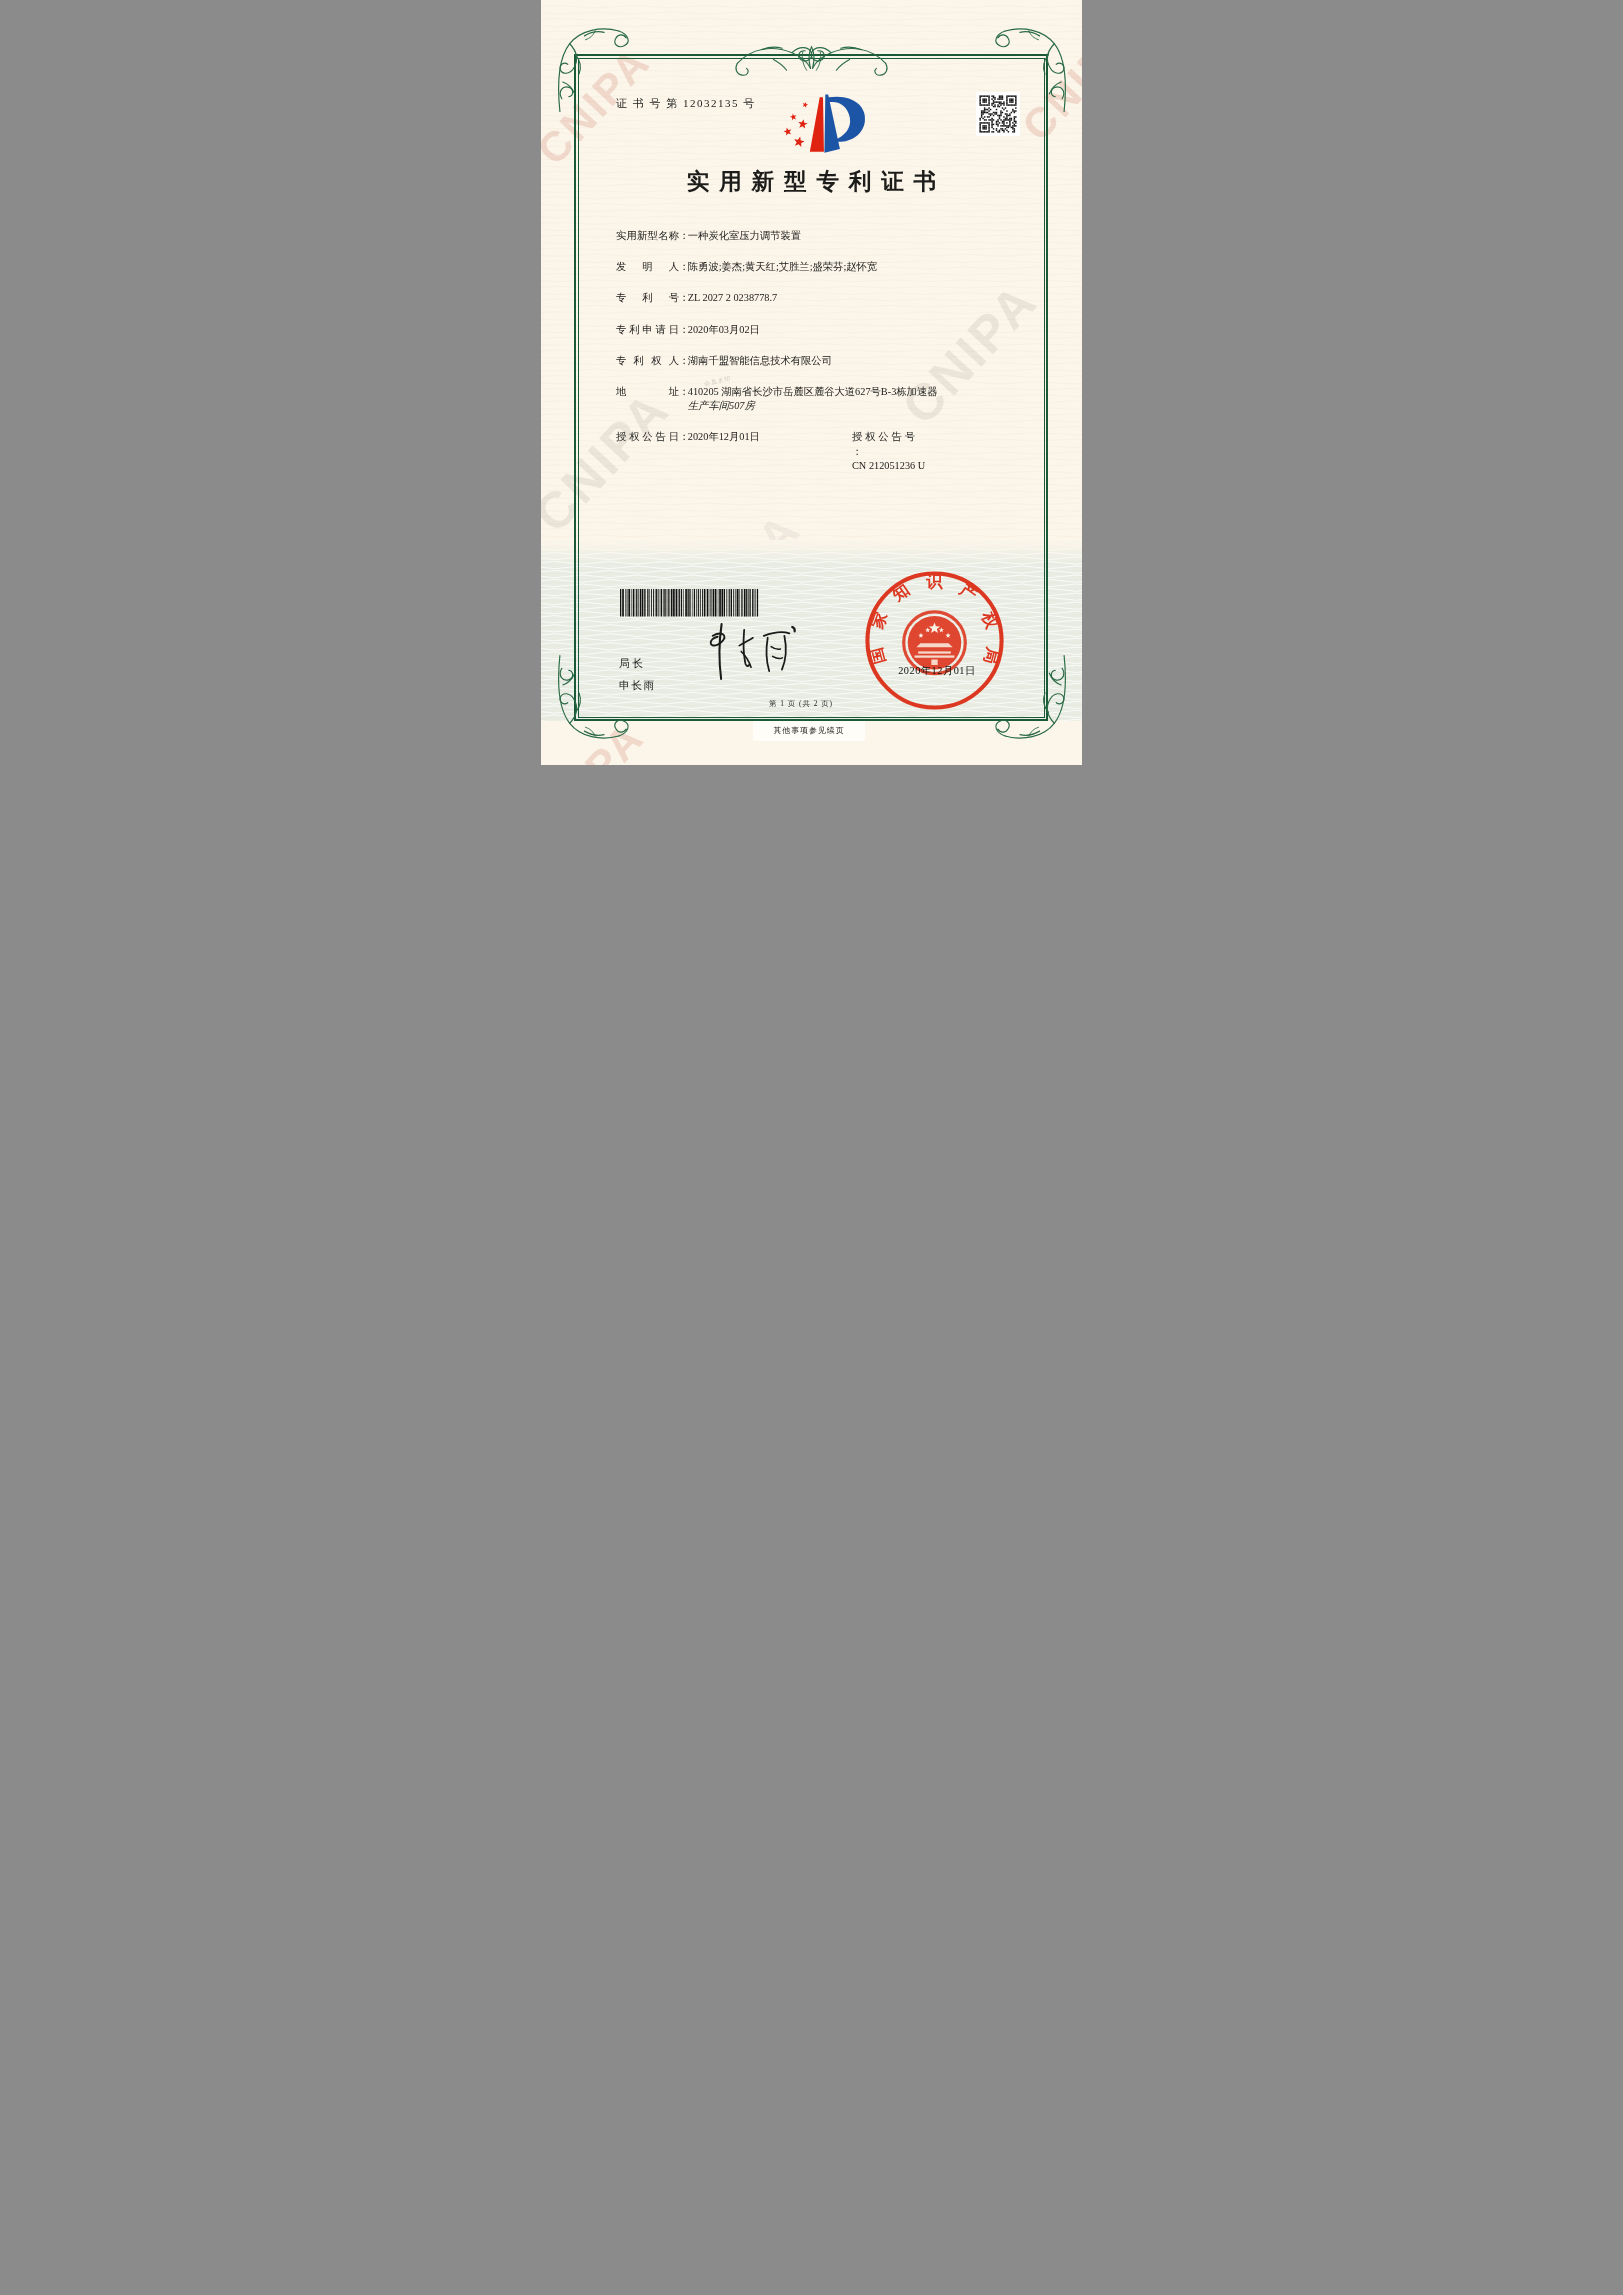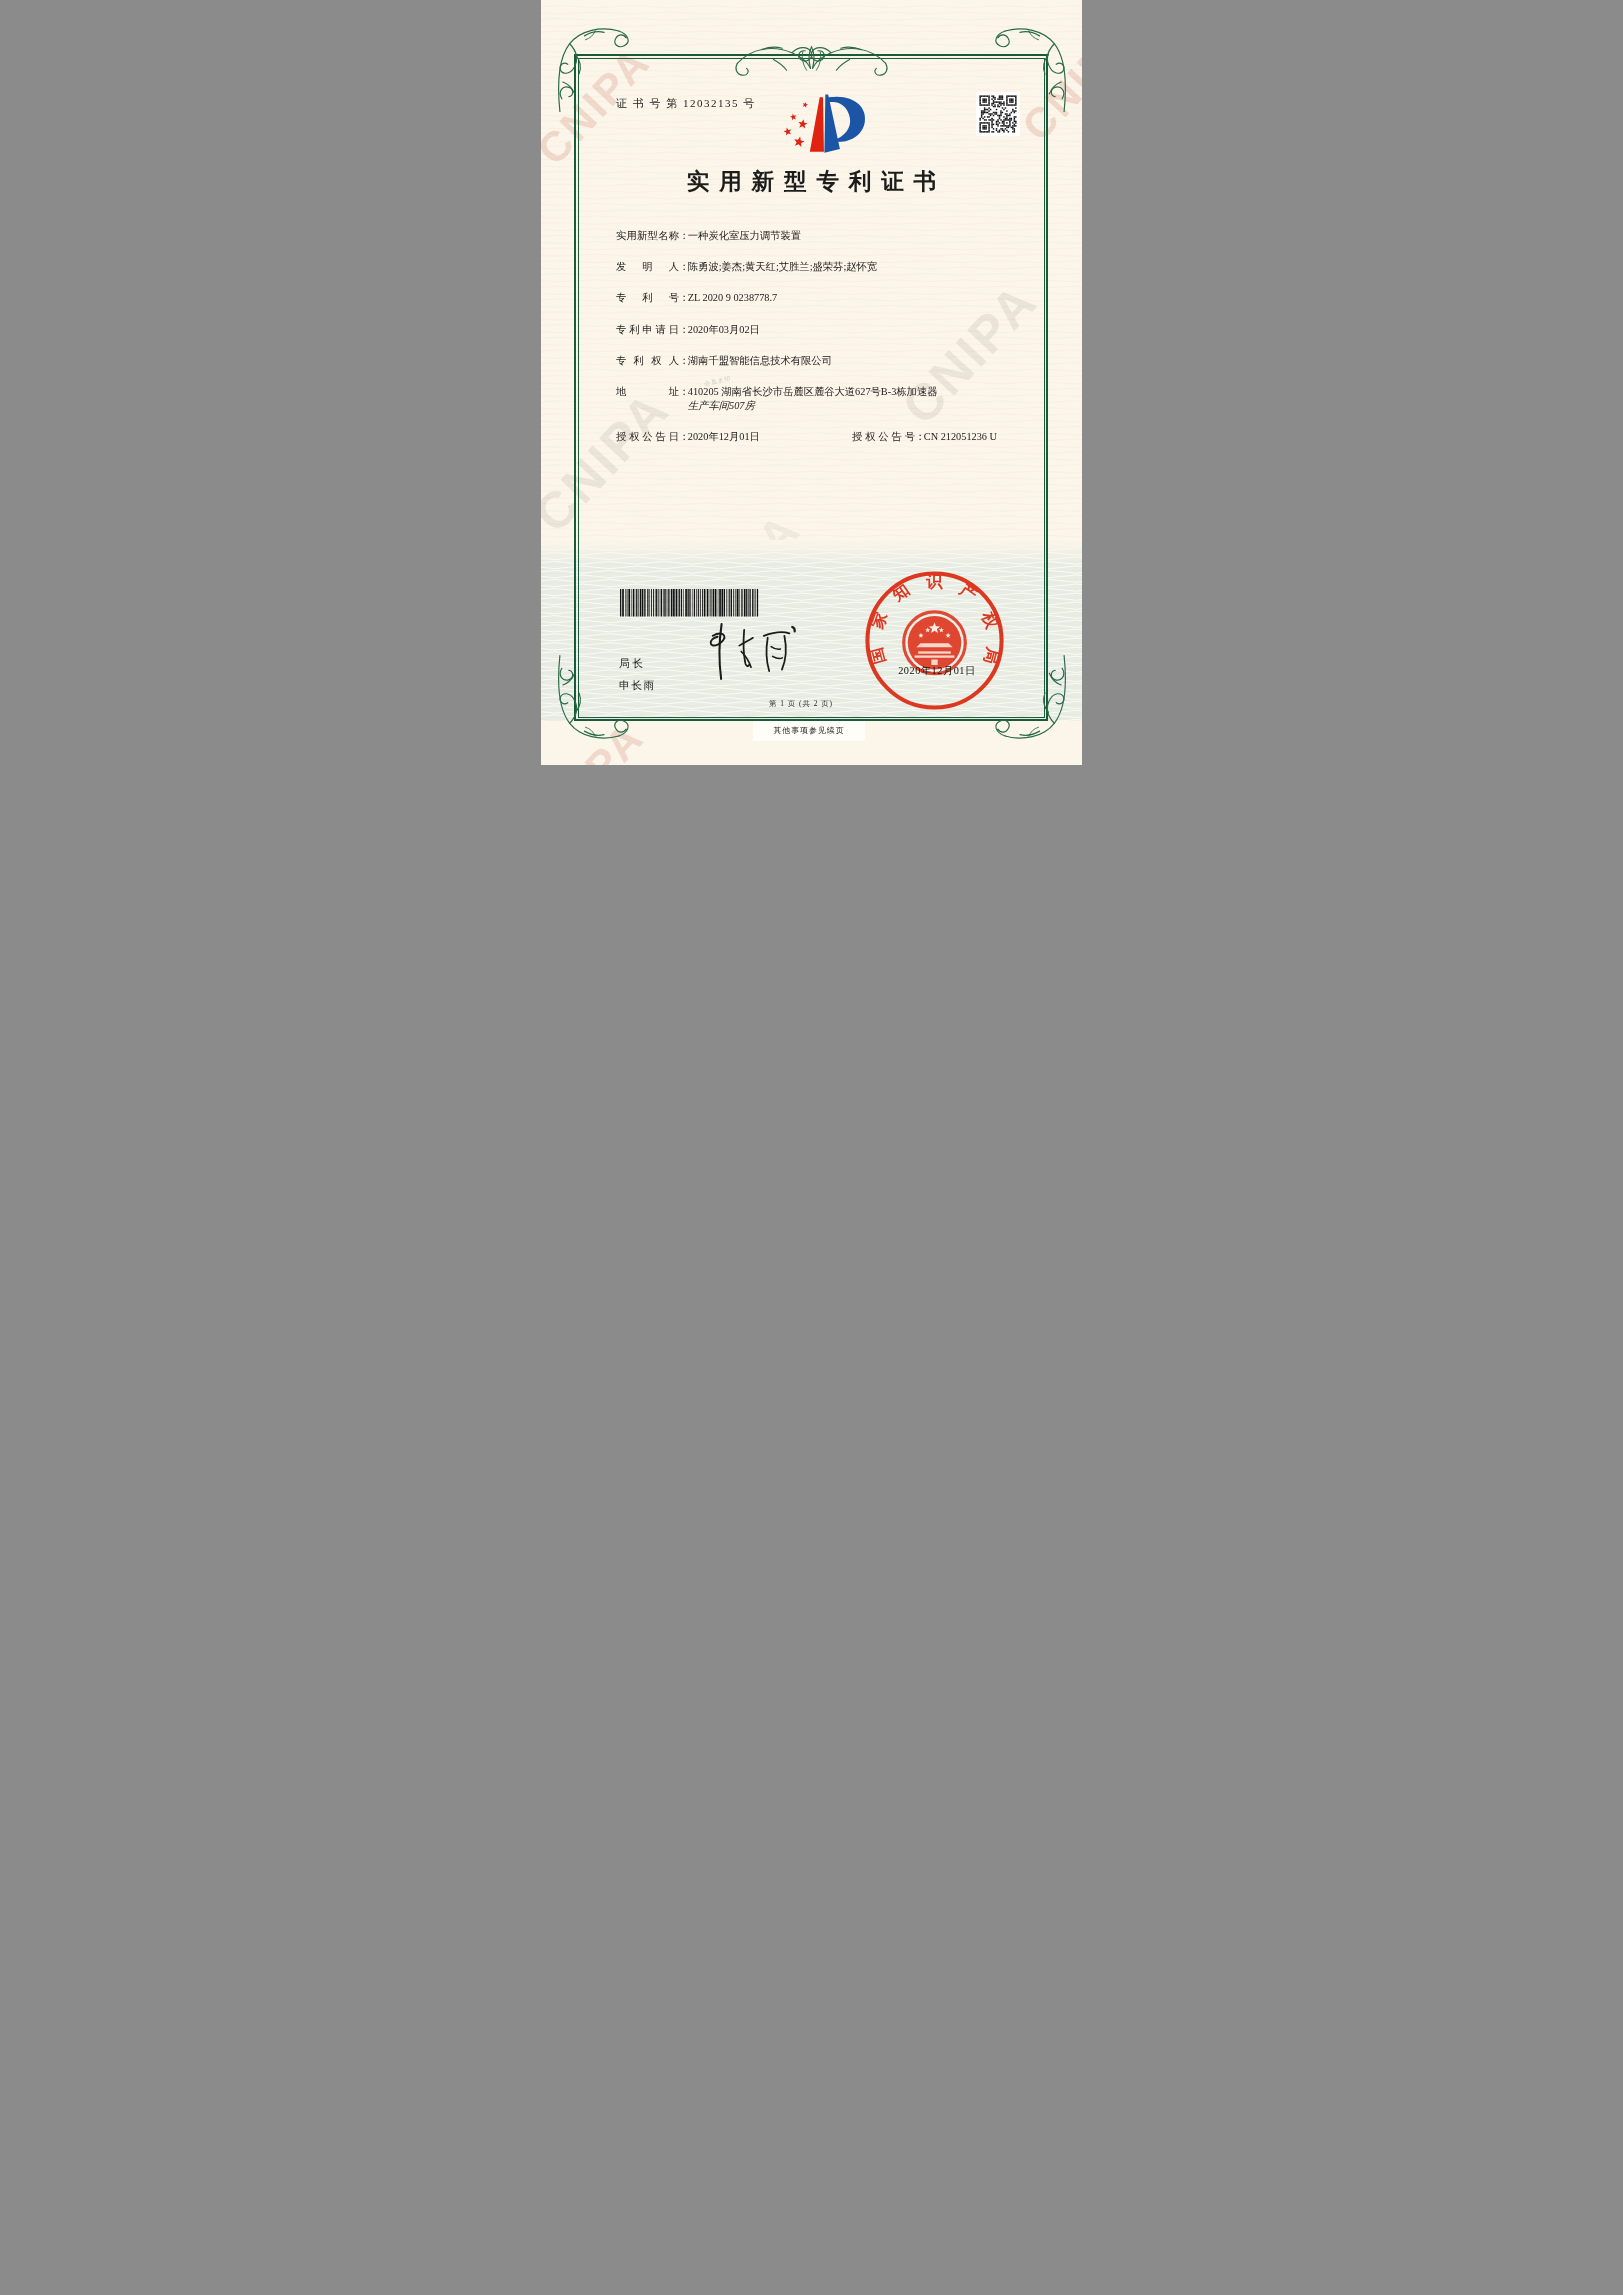--- a/index.html
+++ b/index.html
@@ -26,21 +26,21 @@
   .title{position:absolute; left:0; top:166px; width:100%; text-align:center;
       font-size:22.6px; font-weight:600; letter-spacing:9.8px; text-indent:9.8px;}
   
   .fields{position:absolute; left:75px; top:229px; width:407px; font-size:10.3px;}
   .frow{margin-bottom:17px; line-height:14.2px; display:flex;}
   .flabel{display:inline-block; width:63px; text-align:justify; text-align-last:justify; flex:none;}
   .fcolon{flex:none; width:8.8px;}
   .fval{white-space:nowrap;}
   .grant-row{margin-top:6.9px;}
   .grant-group1{display:flex; width:236px; flex:none;}
-  .grant-group2{display:flex;}
+  .grant-group2{display:flex;flex-direction:column;}
   
   .paras{position:absolute; left:70px; top:442px; width:403px; font-size:10.3px;
       line-height:15.5px; text-align:justify;}
   .paras p{margin:0; text-indent:2em;}
   .paras p+p{margin-top:5.4px;}
   
   .band{position:absolute; left:0; top:540px; width:541px; height:181px;}
   .band-fade{position:absolute; left:0; top:540px; width:541px; height:25.5px;
       background:linear-gradient(#fbf5ea,rgba(251,245,234,0));}
   
@@ -633,21 +633,21 @@
       <span class="fval">一种炭化室压力调节装置</span>
     </div>
     <div class="frow">
       <span class="flabel">发明人</span>
         <span class="fcolon">：</span>
       <span class="fval">陈勇波;姜杰;黄天红;艾胜兰;盛荣芬;赵怀宽</span>
     </div>
     <div class="frow">
       <span class="flabel">专利号</span>
         <span class="fcolon">：</span>
-      <span class="fval">ZL 2020 9 0238778.7</span>
+      <span class="fval">ZL 2027 2 0238778.7</span>
     </div>
     <div class="frow">
       <span class="flabel">专利申请日</span>
         <span class="fcolon">：</span>
       <span class="fval">2020年03月02日</span>
     </div>
     <div class="frow">
       <span class="flabel">专利权人</span>
         <span class="fcolon">：</span>
       <span class="fval">湖南千盟智能信息技术有限公司</span>

